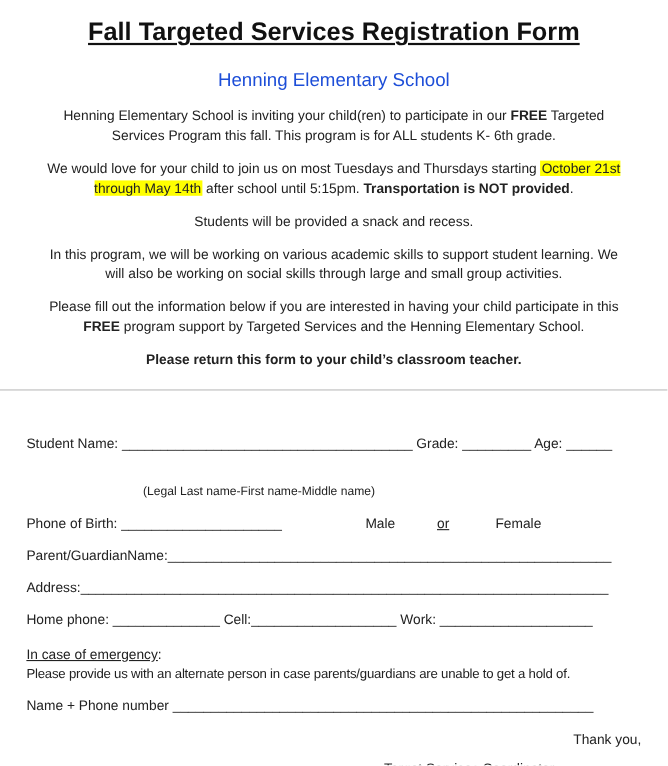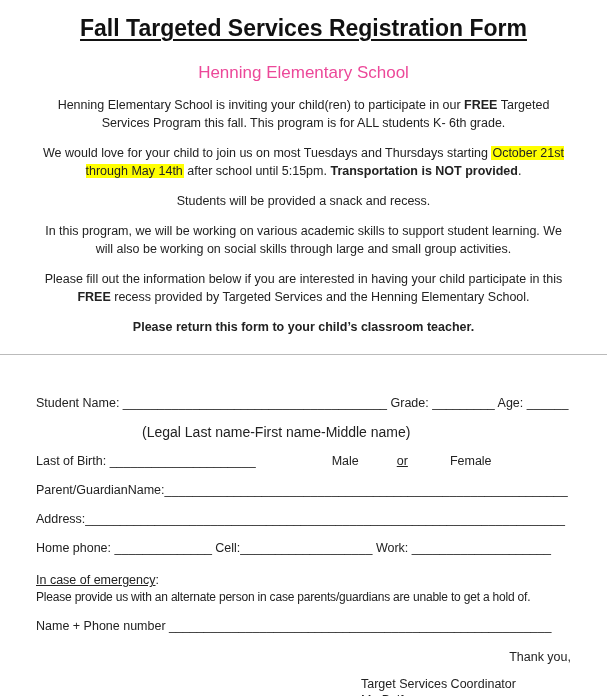--- a/index.html
+++ b/index.html
@@ -5,40 +5,40 @@
   html, body { margin: 0; padding: 0; background: #ffffff; }
   .page {
     position: relative;
     width: 607px;
     height: 696px;
     background: #ffffff;
     color: #222222;
     font-family: "Liberation Sans", sans-serif;
     overflow: hidden;
   }
-  .inner { padding: 0 36px; }
+  .inner { padding: 0 24px; }
 
   h1.doc-title {
     margin: 14px 0 0 0;
     font-size: 23px;
     line-height: 28px;
     font-weight: bold;
     text-align: center;
     text-decoration: underline;
     text-decoration-thickness: 2px;
     text-underline-offset: 3px;
     color: #111111;
   }
   h2.school-name {
     margin: 20px 0 0 0;
     font-size: 17px;
     line-height: 22px;
     font-weight: 500;
     text-align: center;
-    color: #ec4899;
+    color: #1d4ed8;
   }
   p.para {
     font-size: 12.5px;
     line-height: 18px;
     text-align: center;
     margin: 12px auto 0 auto;
     max-width: 535px;
   }
   p.para.bold-line { font-weight: bold; }
   b { font-weight: bold; }
@@ -52,23 +52,23 @@
 
   .form-section { font-size: 12.5px; }
   p.form-row {
     margin: 12px 0 0 0;
     line-height: 17px;
     white-space: pre;
     font-size: 12.5px;
   }
   p.form-row.first { margin-top: 40px; }
   p.legal-note {
-    margin: 12px 0 0 106px;
+    margin: 27px 0 0 106px;
     line-height: 17px;
-    font-size: 14px;
+    font-size: 11px;
     white-space: nowrap;
   }
   .gap-male { margin-left: 76px; }
   .gap-or { margin-left: 38px; text-decoration: underline; }
   .gap-female { margin-left: 42px; }
 
   p.form-row.emergency { margin-top: 15px; }
   .underlined { text-decoration: underline; }
   p.note {
     margin: 0;
@@ -99,33 +99,33 @@
     <h2 class="school-name">Henning Elementary School</h2>
 
     <p class="para"><span>Henning Elementary School is inviting your child(ren) to participate in our </span><b>FREE</b><span> Targeted Services Program this fall. This program is for ALL students K- 6th grade.</span></p>
 
     <p class="para"><span>We would love for your child to join us on most Tuesdays and Thursdays starting </span><mark class="hl">October 21st through May 14th</mark><span> after school until 5:15pm. </span><b>Transportation is NOT provided</b><span>.</span></p>
 
     <p class="para">Students will be provided a snack and recess.</p>
 
     <p class="para">In this program, we will be working on various academic skills to support student learning. We will also be working on social skills through large and small group activities.</p>
 
-    <p class="para"><span>Please fill out the information below if you are interested in having your child participate in this </span><b>FREE</b><span> recess provided by Targeted Services and the Henning Elementary School.</span></p>
+    <p class="para"><span>Please fill out the information below if you are interested in having your child participate in this </span><b>FREE</b><span> program support by Targeted Services and the Henning Elementary School.</span></p>
 
     <p class="para bold-line">Please return this form to your child’s classroom teacher.</p>
   </div>
 
   <hr class="divider">
 
   <div class="inner form-section">
     <p class="form-row first"><span>Student Name: </span><span>______________________________________</span><span> Grade: </span><span>_________</span><span> Age: </span><span>______</span></p>
 
     <p class="legal-note">(Legal Last name-First name-Middle name)</p>
 
-    <p class="form-row"><span>Last of Birth: </span><span>_____________________</span><span class="gap-male">Male</span><span class="gap-or">or</span><span class="gap-female">Female</span></p>
+    <p class="form-row"><span>Phone of Birth: </span><span>_____________________</span><span class="gap-male">Male</span><span class="gap-or">or</span><span class="gap-female">Female</span></p>
 
     <p class="form-row"><span>Parent/GuardianName:</span><span>__________________________________________________________</span></p>
 
     <p class="form-row"><span>Address:</span><span>_____________________________________________________________________</span></p>
 
     <p class="form-row"><span>Home phone: </span><span>______________</span><span> Cell:</span><span>___________________</span><span> Work: </span><span>____________________</span></p>
 
     <p class="form-row emergency"><span class="underlined">In case of emergency</span><span>:</span></p>
 
     <p class="note">Please provide us with an alternate person in case parents/guardians are unable to get a hold of.</p>

